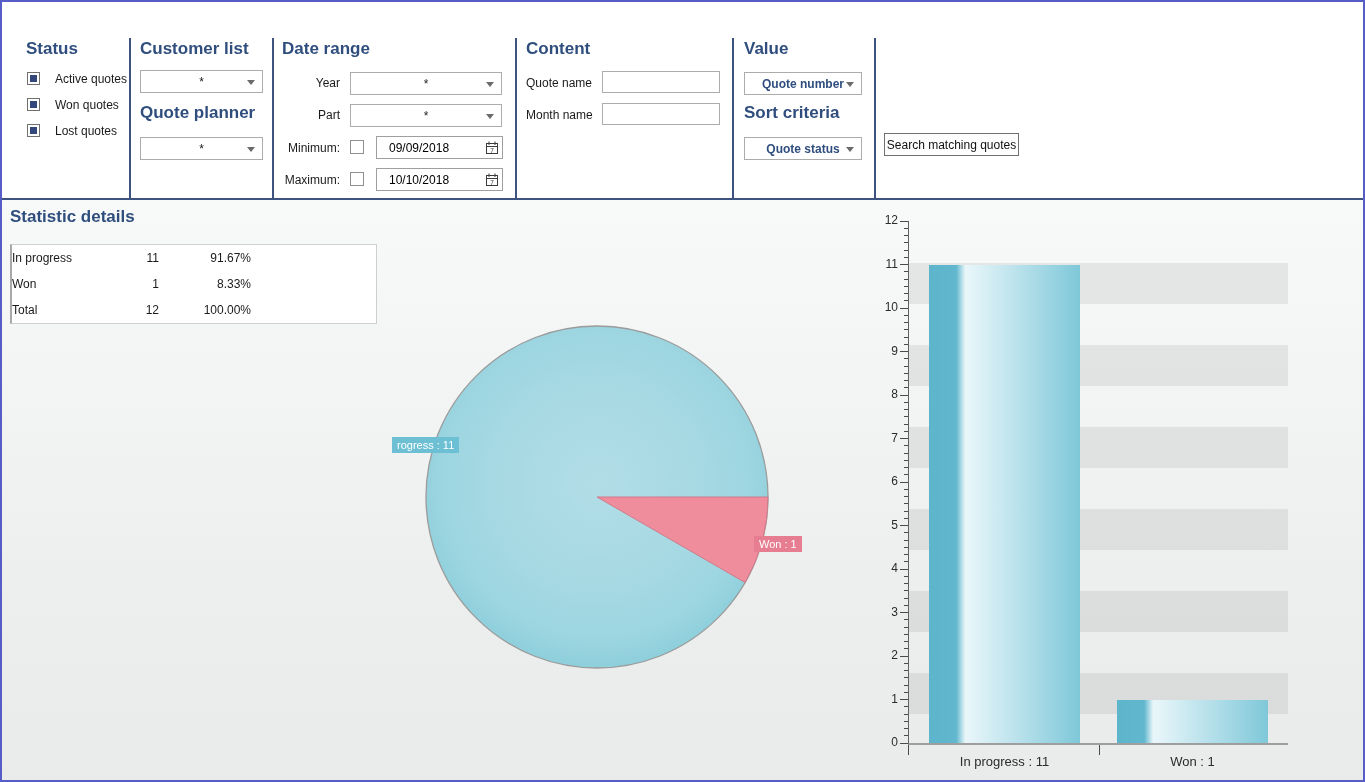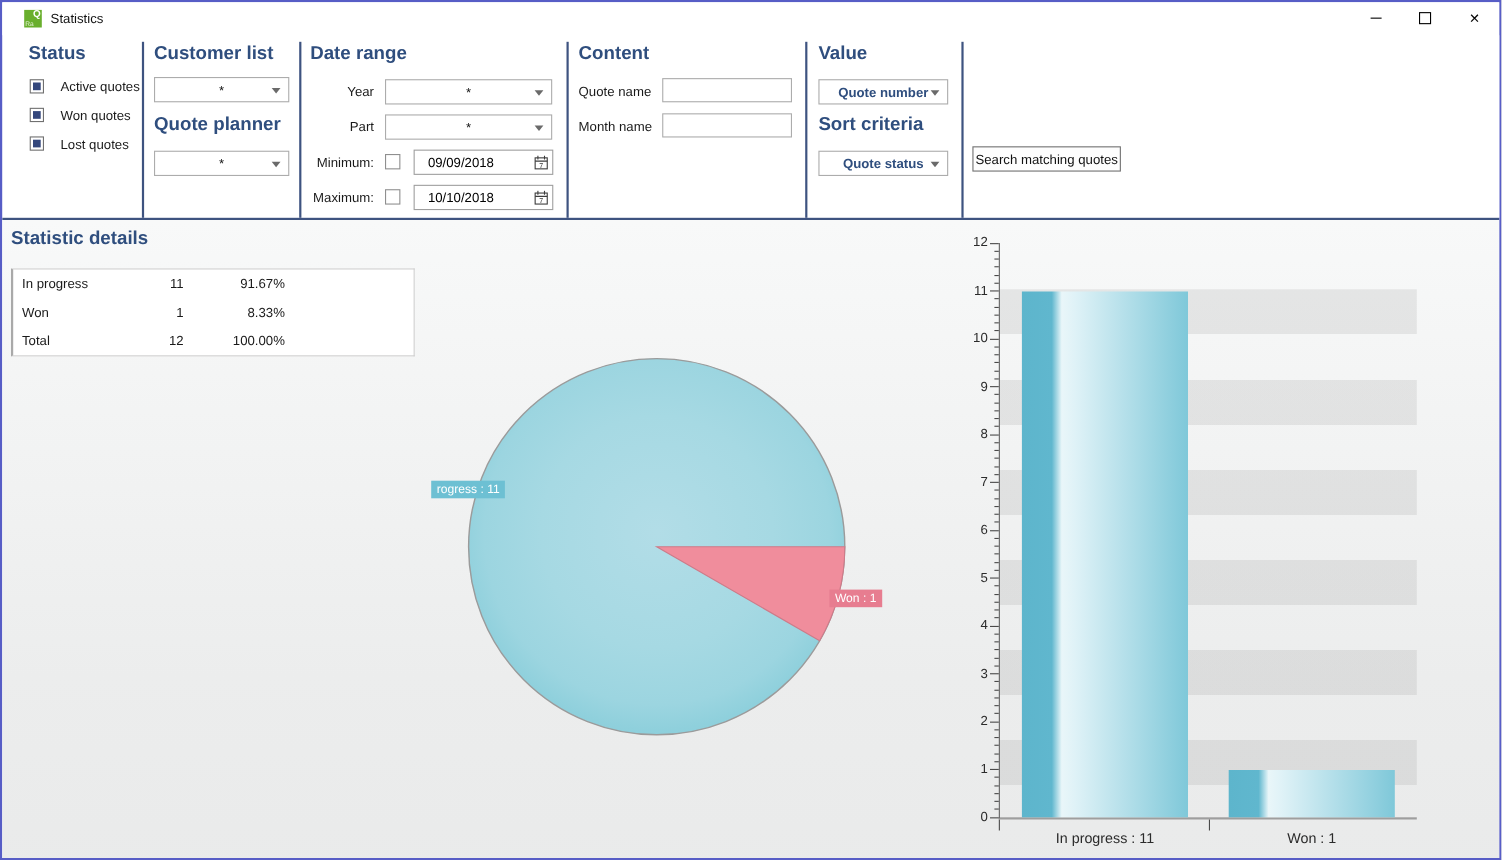--- a/index.html
+++ b/index.html
@@ -40,21 +40,21 @@
   .datefield{position:absolute;height:23px;width:127px;background:#fff;border:1px solid #9f9f9f;box-sizing:border-box;display:flex;align-items:center;}
   .datefield input{flex:1;border:none;outline:none;font-size:12px;padding:0 0 0 12px;width:80px;font-family:"Liberation Sans",sans-serif;background:transparent;}
   .cal-btn{width:20px;height:21px;display:flex;align-items:center;justify-content:center;}
 
   .search-btn{position:absolute;left:866px;top:101px;width:135px;height:23px;background:#fdfdfd;border:1px solid #707070;box-sizing:border-box;font-size:12px;color:#111;display:flex;align-items:center;justify-content:center;cursor:default;white-space:nowrap;}
 
   
   .details{position:absolute;left:0;top:198px;width:100%;height:756px;background:linear-gradient(180deg,#f8f9f9 0%,#eceded 55%,#e7e8e8 100%);}
   .details-title{position:absolute;left:8px;top:7px;font-size:17px;font-weight:bold;color:#2f4e7e;}
   .stat-table{position:absolute;left:8px;top:44px;width:367px;height:80px;background:#fff;border:1px solid #cfcfcf;border-left:2px solid #a9a9a9;box-sizing:border-box;}
-  .stat-row{display:grid;grid-template-columns:97px 50px 92px;height:26px;align-items:center;padding-left:8px;font-size:12px;color:#1a1a1a;}
+  .stat-row{display:grid;grid-template-columns:97px 50px 92px;height:26px;align-items:center;padding-left:0;font-size:12px;color:#1a1a1a;}
   .stat-row .num,.stat-row .pct{text-align:right;}
 
   
   .pie-label{position:absolute;font-size:11px;color:#fff;padding:2px 5px;white-space:nowrap;}
   .pie-label.teal{background:#6dc0d3;}
   .pie-label.pink{background:#e77d90;}
 
   
   #bar-plot{position:absolute;left:906px;top:21px;width:379px;height:522px;border-left:1px solid #616161;border-bottom:2px solid #9e9e9e;box-sizing:content-box;}
   #bar-plot .stripes{position:absolute;left:0;top:42px;width:100%;height:452px;background:repeating-linear-gradient(180deg,rgba(135,135,135,0.16) 0 41px,rgba(0,0,0,0) 41px 82px);}
@@ -63,27 +63,20 @@
   .ytick-label{position:absolute;left:856px;width:40px;text-align:right;font-size:12px;color:#2b2b2b;}
   .xtick{position:absolute;width:1px;height:10px;background:#4a4a4a;}
   .xtick-label{position:absolute;width:191px;text-align:center;font-size:13px;color:#2b2b2b;white-space:nowrap;}
   .bar{position:absolute;width:151px;background:linear-gradient(90deg,#5db5cc 0%,#60b7ce 18%,#e9f6f9 24%,#dff2f7 32%,#7fc8d9 100%);}
 </style>
 </head>
 <body>
 
 <div class="window">
 
-  <div class="titlebar">
-    <div class="app-icon"></div>
-    <div class="win-title">Statistics</div>
-    <div class="win-btn btn-min"></div>
-    <div class="win-btn btn-max"></div>
-    <div class="win-btn btn-close"></div>
-  </div>
 
   <div class="filterbar">
 
     <div class="sec-header" style="left:8px;top:7px;">Status</div>
     <div style="position:absolute;left:9px;top:40px;">
       <span class="checkbox checked"></span>
       <span class="check-label">Active quotes</span>
     </div>
     <div style="position:absolute;left:9px;top:66px;">
       <span class="checkbox checked"></span>

